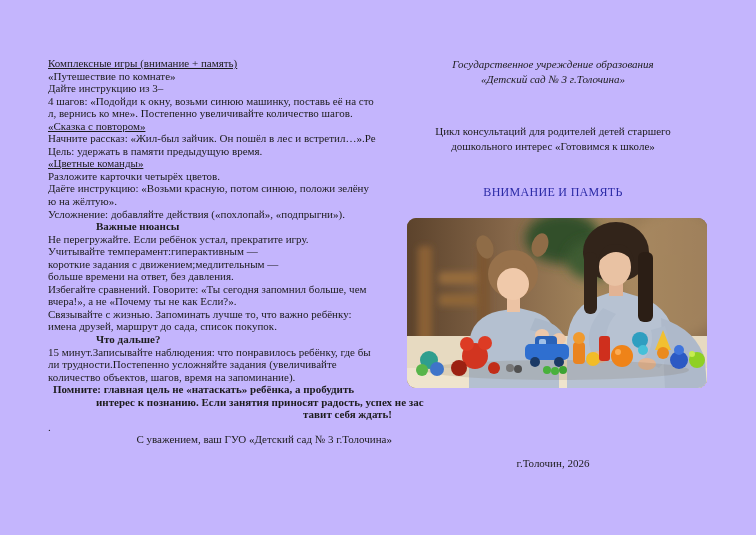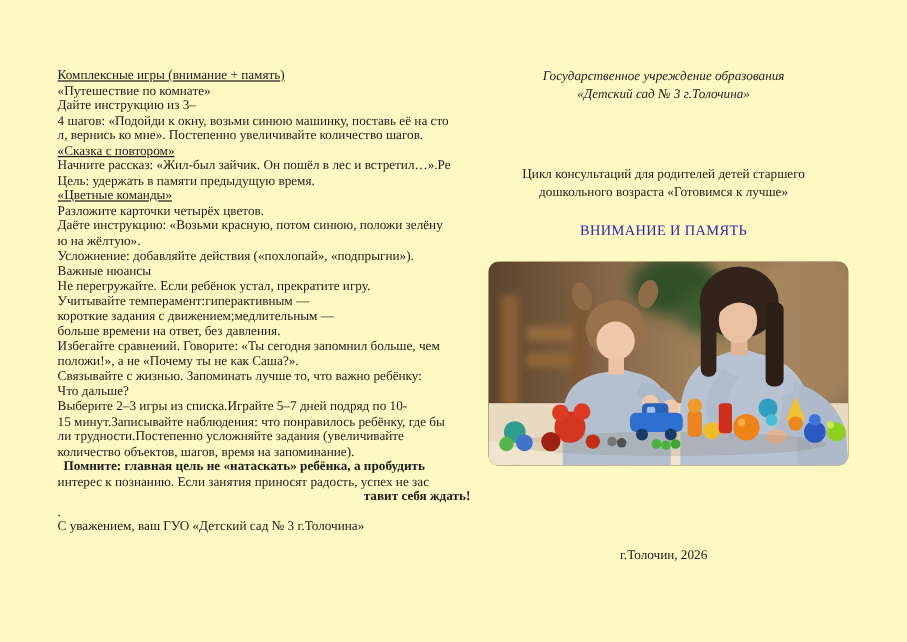--- a/index.html
+++ b/index.html
@@ -1,42 +1,42 @@
 <!DOCTYPE html>
 <html><head>
 <meta charset="utf-8">
 <style>
   html,body{margin:0;padding:0;}
   body{
     width:756px;height:535px;background:#ffffff;
     font-family:"Liberation Serif","DejaVu Serif",serif;
     color:#1c1c1c;position:relative;overflow:hidden;
   }
-  .page{position:absolute;inset:0;background:#fef9c3;}
+  .page{position:absolute;inset:0;background:#c4b5fd;}
 
   
   .col-left{
     position:absolute;left:48px;top:57px;width:344px;
     font-size:11px;line-height:12.55px;
   }
   .ln{white-space:nowrap;height:12.55px;}
   .u{text-decoration:underline;}
-  .b{font-weight:normal;}
+  .b{font-weight:bold;margin-left:48px;}
   .bi{font-weight:bold;padding-left:5px;}
   .bc{font-weight:bold;text-align:right;white-space:normal;}
-  .c{text-align:left;white-space:normal;}
+  .c{text-align:right;white-space:normal;}
   .split{display:flex;}
 
   
   .col-right{
     position:absolute;left:398px;top:57px;width:310px;height:460px;
     font-size:11px;text-align:center;
   }
   .org{position:absolute;top:0;left:0;right:0;line-height:15px;font-style:italic;}
-  .series{position:absolute;top:67px;left:0;right:0;line-height:14.5px;margin-top:14px;}
+  .series{position:absolute;top:67px;left:0;right:0;line-height:14.5px;}
   .rtitle{
     position:absolute;top:128px;left:0;right:0;
     font-weight:normal;font-size:12px;letter-spacing:.3px;color:#2b2aa6;
   }
   .photo{
     position:absolute;top:161px;left:9px;width:300px;height:170px;
     border-radius:9px;overflow:hidden;background:#8a6b49;
   }
   .photo svg{display:block;}
   .rfooter{position:absolute;top:400px;left:0;right:0;}
@@ -65,42 +65,42 @@
     <div class="ln split">
       <span>Учитывайте темперамент:</span>
       <span>гиперактивным —</span>
     </div>
     <div class="ln split">
       <span>короткие задания с движением;</span>
       <span>медлительным —</span>
     </div>
     <div class="ln">больше времени на ответ, без давления.</div>
     <div class="ln">Избегайте сравнений. Говорите: «Ты сегодня запомнил больше, чем</div>
-    <div class="ln">положи!», а не «Почему ты не как Саша?».</div>
+    <div class="ln">вчера!», а не «Почему ты не как Если?».</div>
     <div class="ln">Связывайте с жизнью. Запоминать лучше то, что важно ребёнку:</div>
+    <div class="ln">имена друзей, маршрут до сада, список покупок.</div>
     <div class="ln b">Что дальше?</div>
-    <div class="ln">Выберите 2–3 игры из списка.Играйте 5–7 дней подряд по 10-</div>
     <div class="ln">15 минут.Записывайте наблюдения: что понравилось ребёнку, где бы</div>
     <div class="ln">ли трудности.Постепенно усложняйте задания (увеличивайте</div>
     <div class="ln">количество объектов, шагов, время на запоминание).</div>
     <div class="ln bi">Помните: главная цель не «натаскать» ребёнка, а пробудить</div>
     <div class="ln b">интерес к познанию. Если занятия приносят радость, успех не зас</div>
     <div class="ln bc">тавит себя ждать!</div>
     <div class="ln">.</div>
     <div class="ln c">С уважением, ваш ГУО «Детский сад № 3 г.Толочина»</div>
   </div>
 
   <div class="col-right">
     <div class="org">
       <div>Государственное учреждение образования</div>
       <div>«Детский сад № 3 г.Толочина»</div>
     </div>
     <div class="series">
       <div>Цикл консультаций для родителей детей старшего</div>
-      <div>дошкольного возраста «Готовимся к лучше»</div>
+      <div>дошкольного интерес «Готовимся к школе»</div>
     </div>
     <div class="rtitle">ВНИМАНИЕ И ПАМЯТЬ</div>
 
     <div class="photo" role="img" aria-label="Мама и ребёнок играют с разноцветными развивающими игрушками за столом">
       <svg width="300" height="170" viewBox="0 0 300 170" xmlns="http://www.w3.org/2000/svg">
         <defs>
           <linearGradient id="bg" x1="0" y1="0" x2="1" y2="0">
             <stop offset="0" stop-color="#5c432c"></stop>
             <stop offset="0.35" stop-color="#87684a"></stop>
             <stop offset="0.62" stop-color="#a3855c"></stop>

